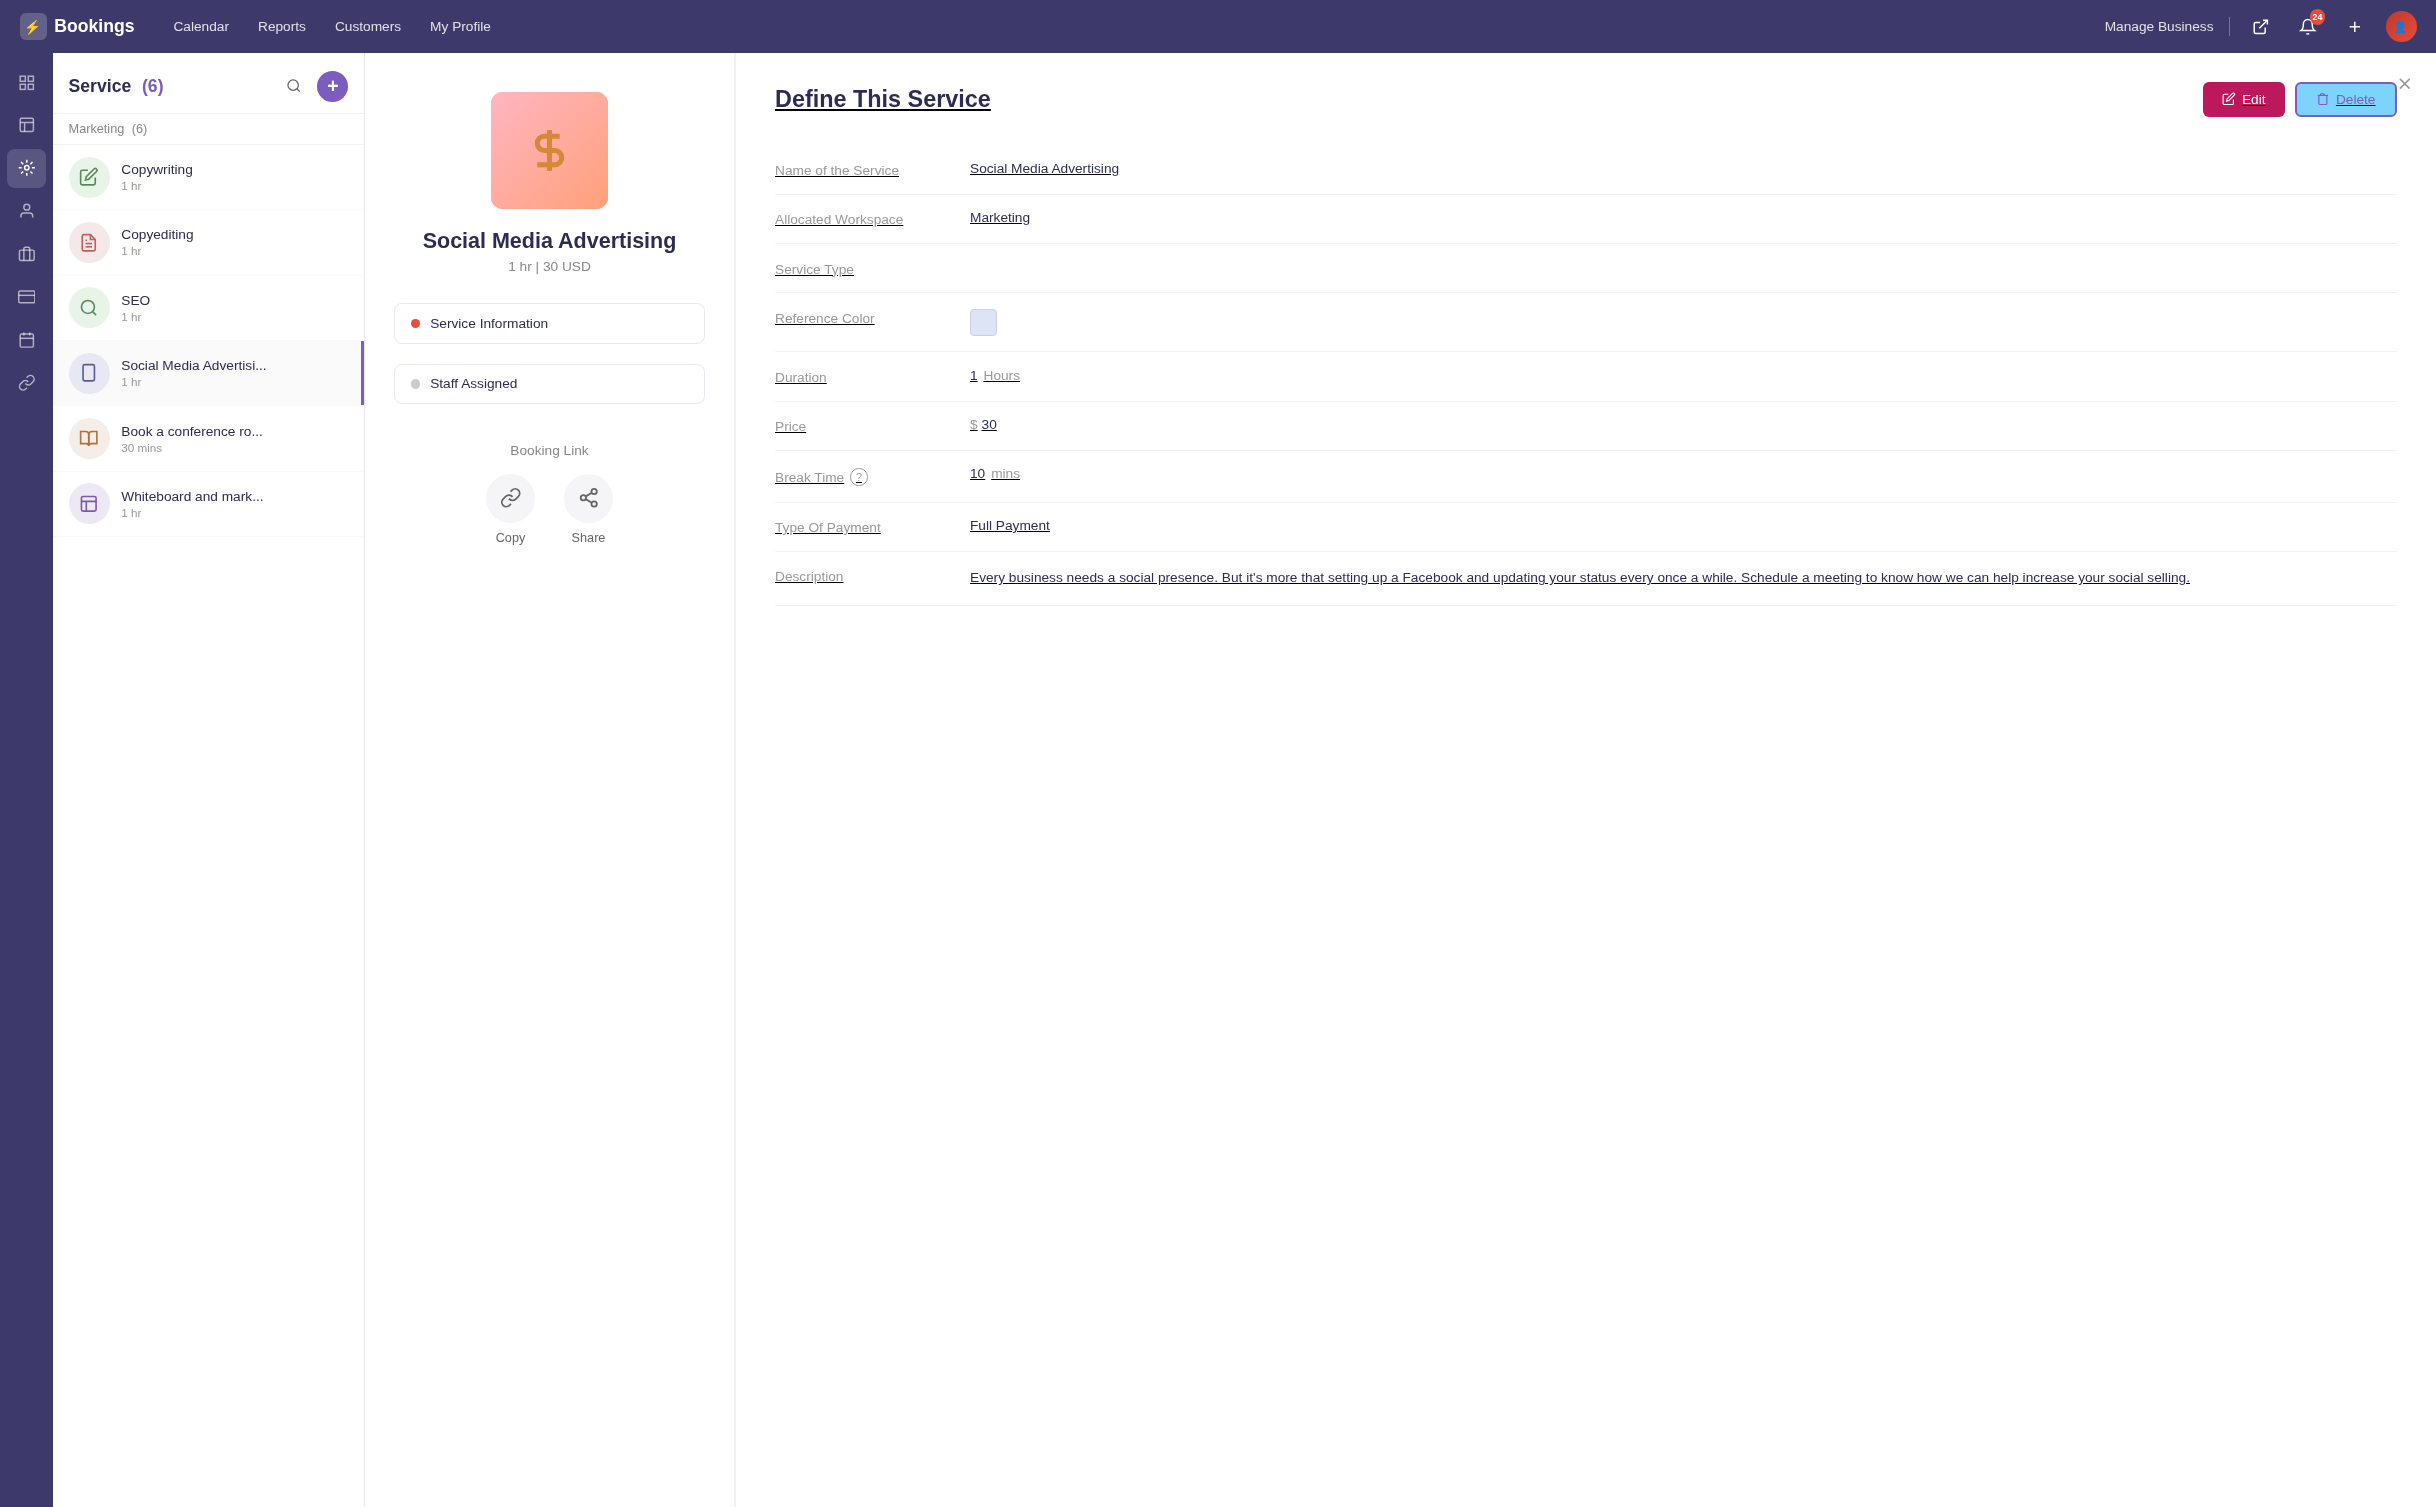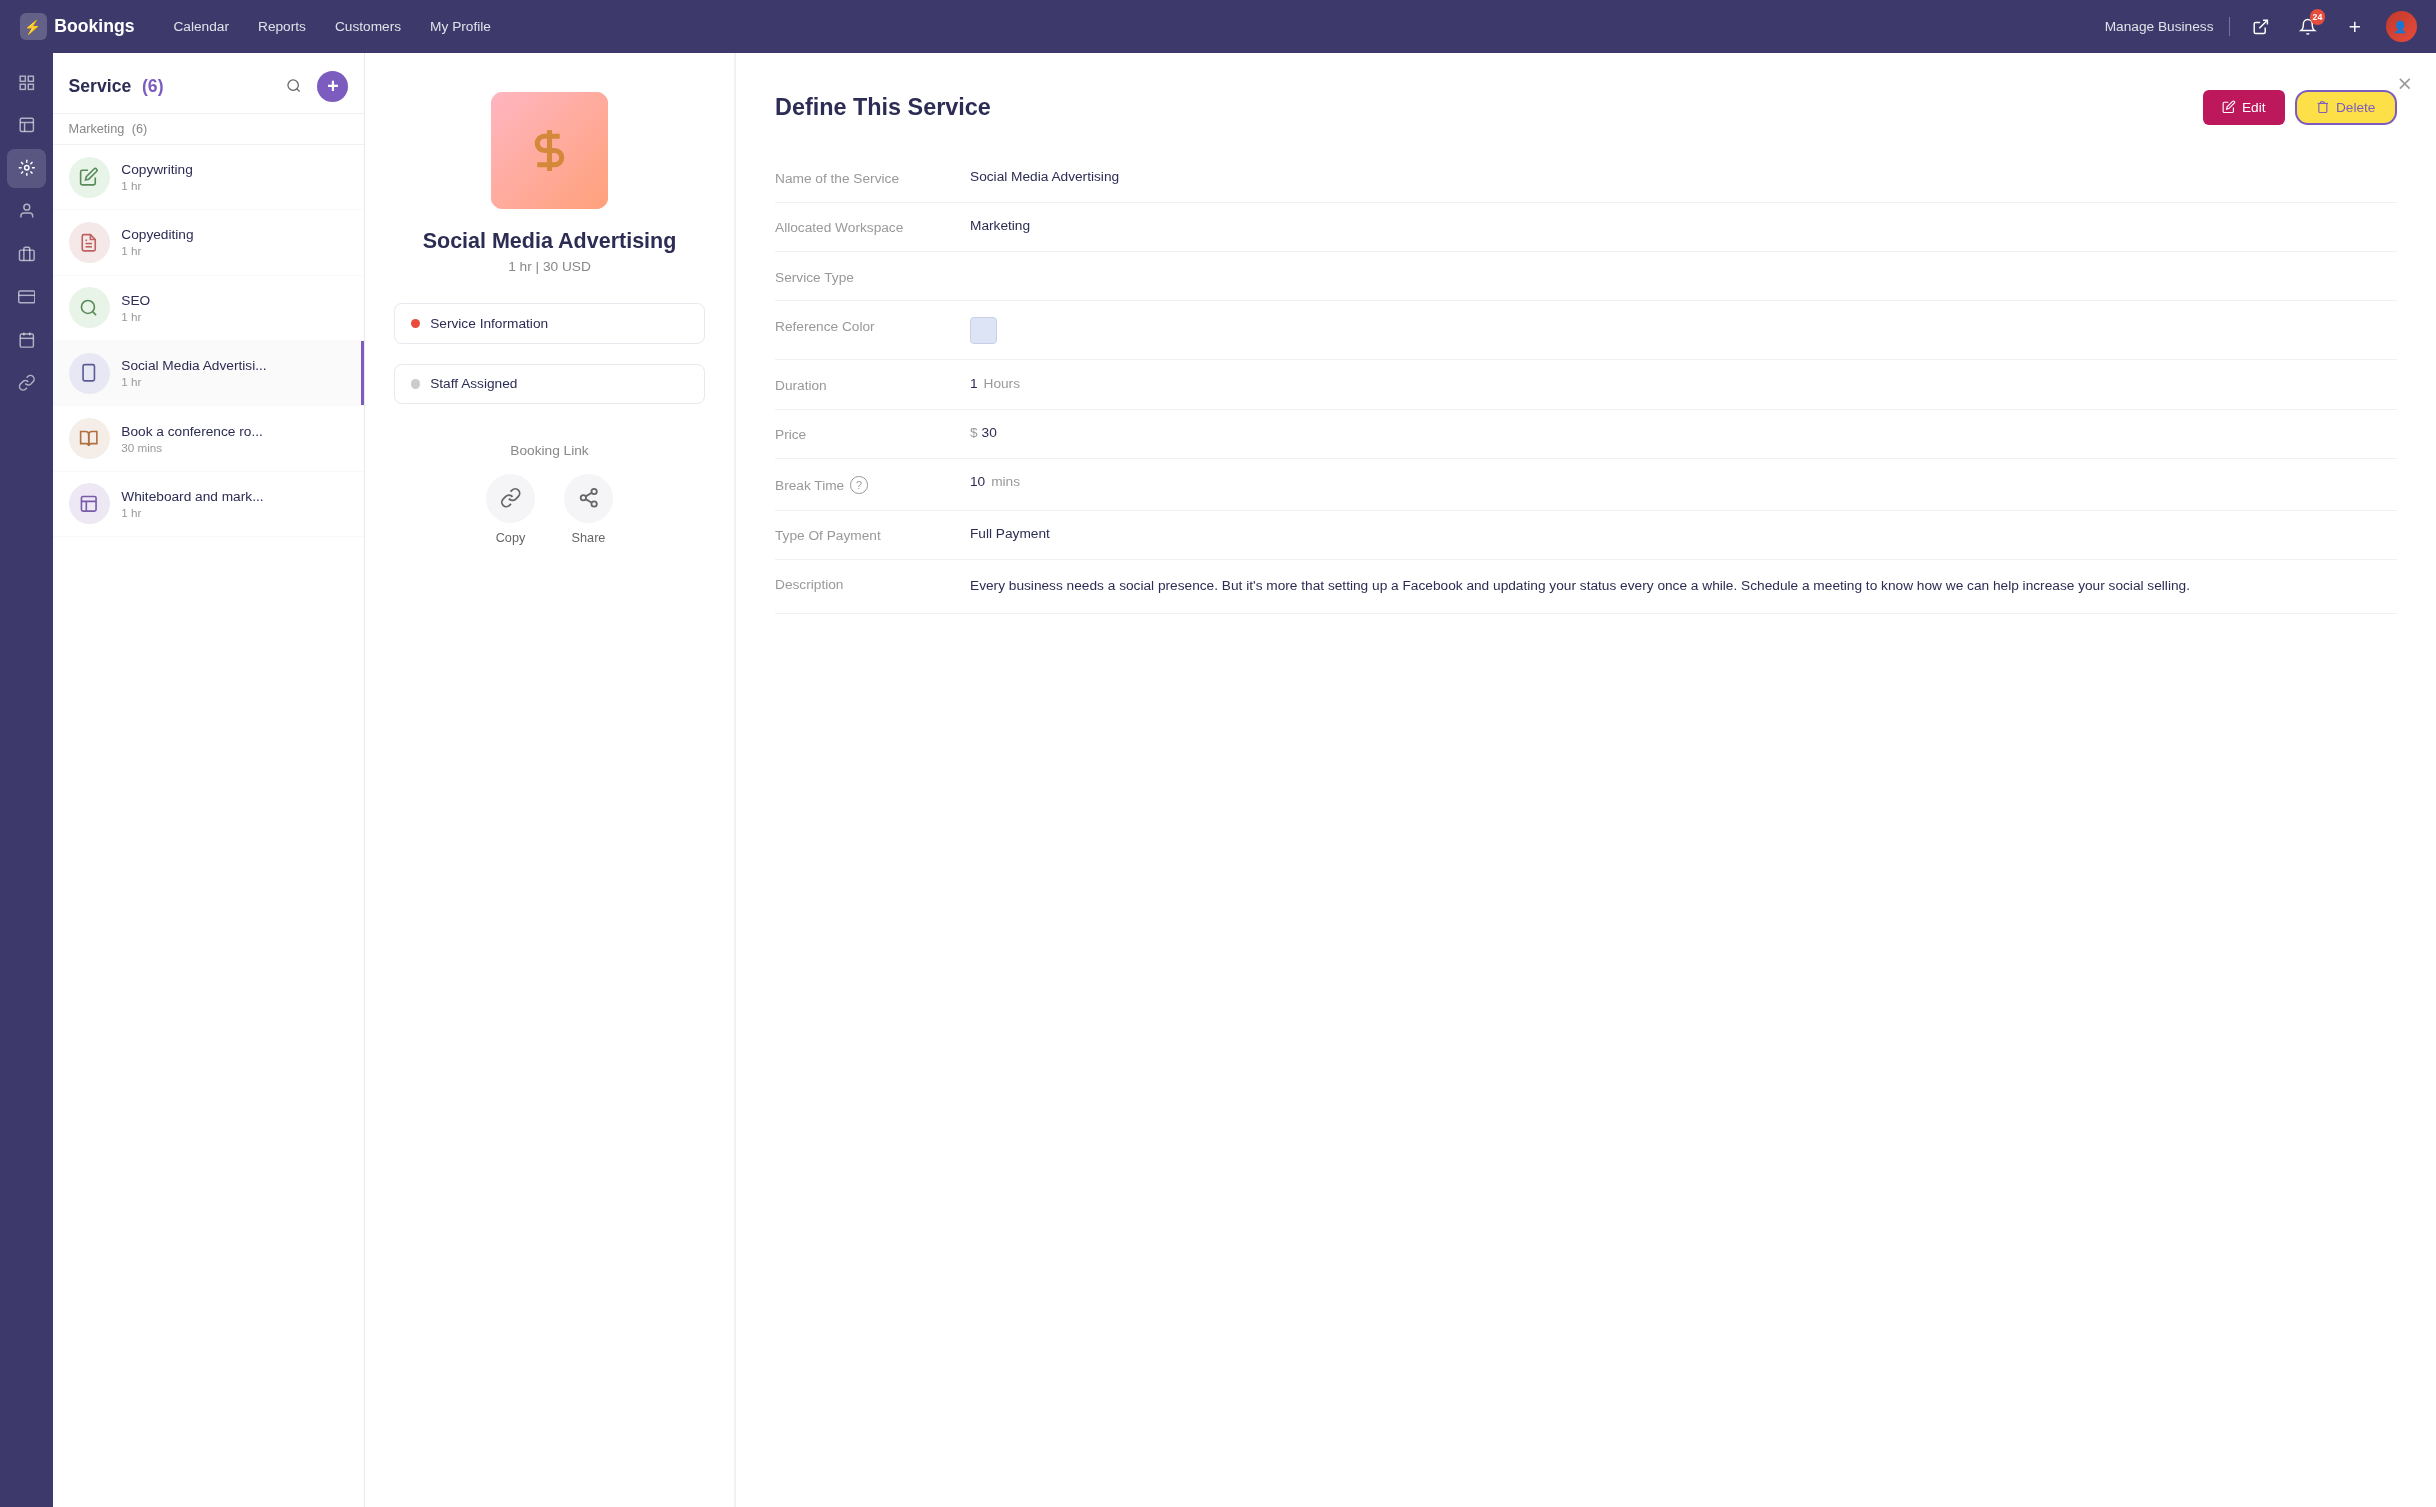--- a/index.html
+++ b/index.html
@@ -352,22 +352,23 @@
       color: #666;
     }
     .booking-action-label {
       font-size: 12.7px;
       color: #666;
     }
 
     
     .service-right {
       flex: 1;
-      padding: 37px 39px;
+      padding: 29px 39px;
       overflow-y: auto;
+      text-decoration: underline;
     }
     .define-header {
       display: flex;
       align-items: center;
       margin-bottom: 29px;
     }
     .define-title {
       font-size: 23.4px;
       font-weight: 700;
       color: #2c2c54;
@@ -388,24 +389,24 @@
       border-radius: 5.9px;
       font-size: 13.7px;
       font-weight: 500;
       cursor: pointer;
     }
     .delete-btn {
       display: flex;
       align-items: center;
       gap: 5.9px;
       padding: 7.8px 19.5px;
-      background: #fde047;
+      background: #7dd3fc;
       color: #7c5cbf;
       border: 2px solid #7c5cbf;
-      border-radius: 13px;
+      border-radius: 6px;
       font-size: 13.7px;
       font-weight: 500;
       cursor: pointer;
     }
     .info-table {
       width: 100%;
     }
     .info-row {
       display: flex;
       align-items: flex-start;

